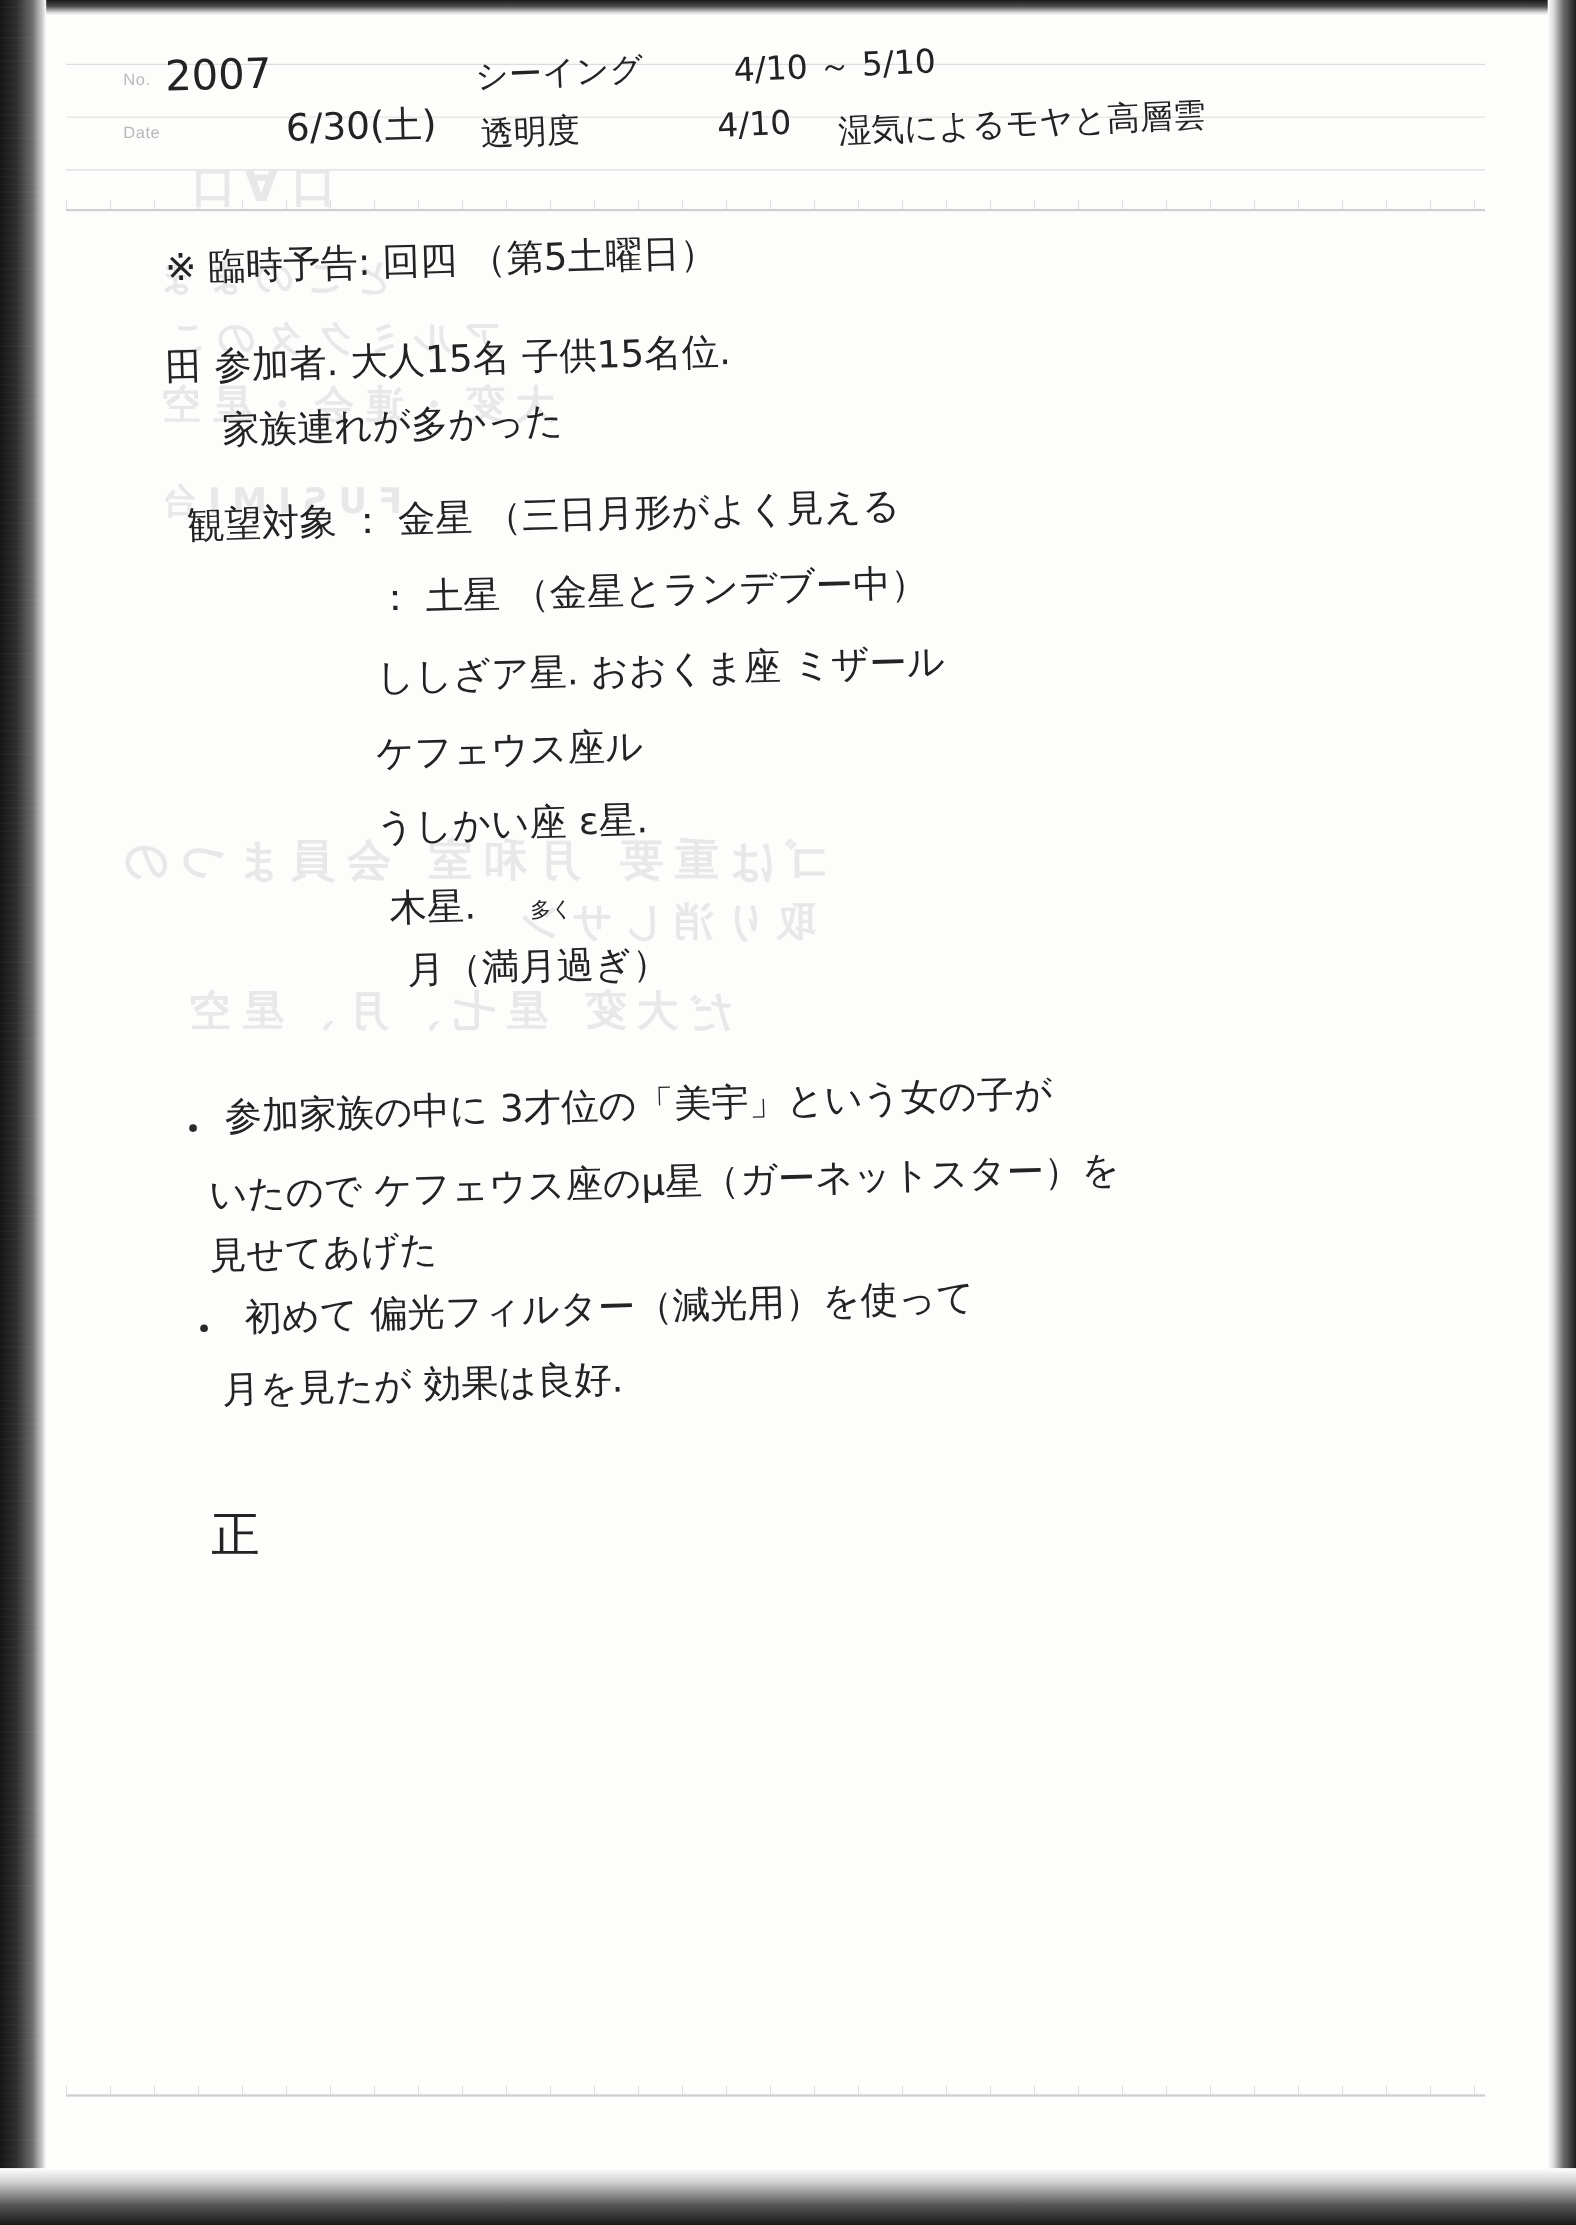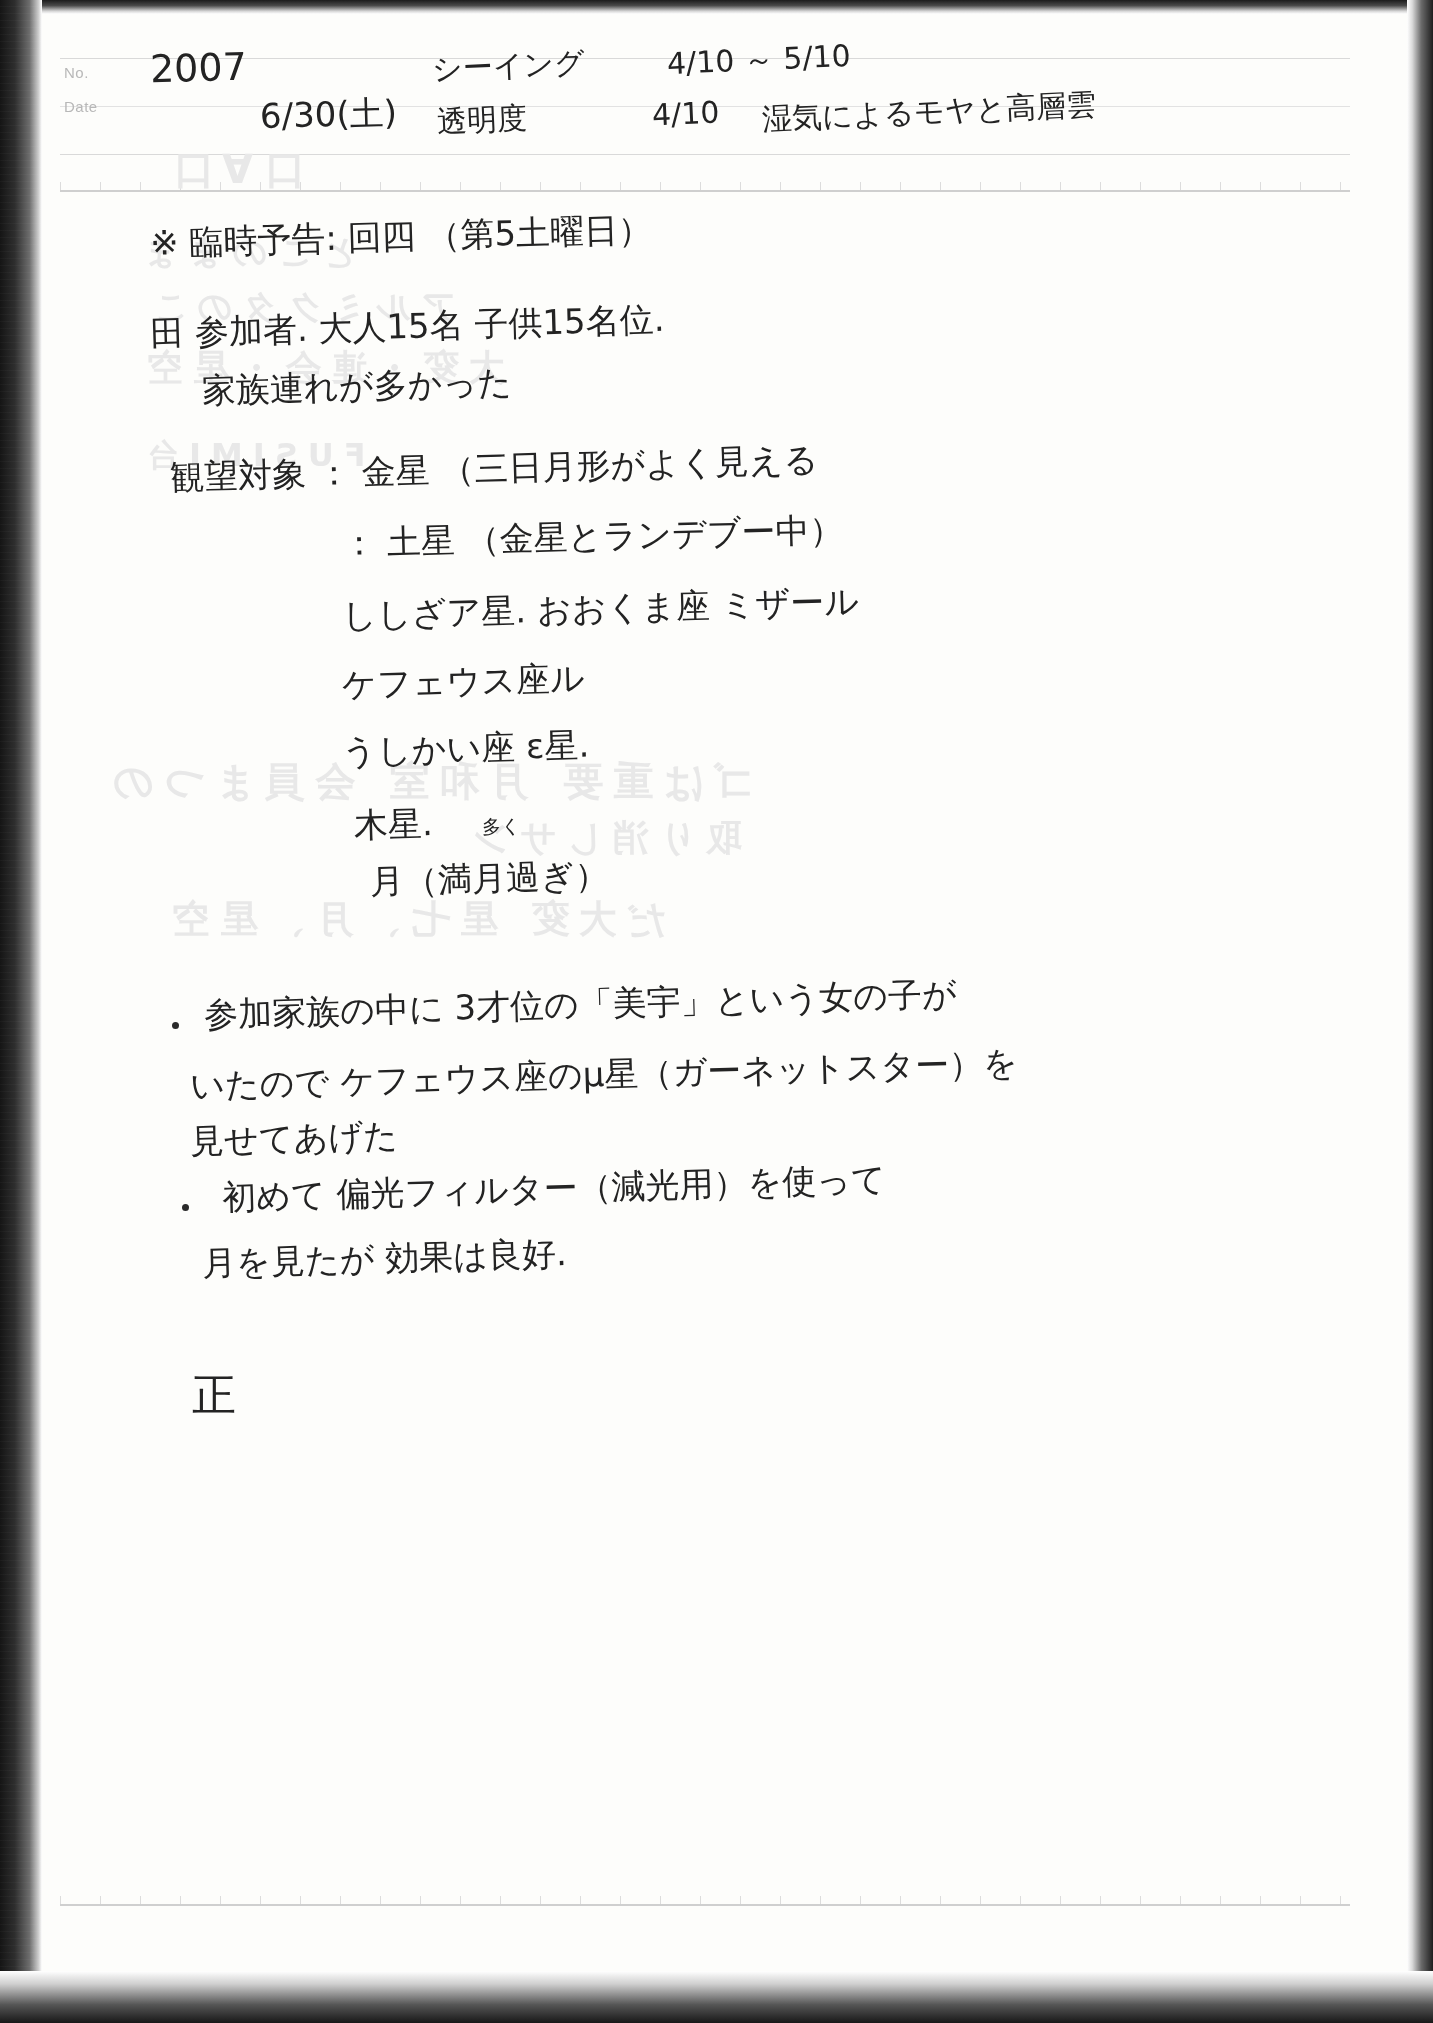--- a/index.html
+++ b/index.html
@@ -53,20 +53,21 @@
     height:1px;
   }
   .rule.thin { background:#e2e2e2; }
 
   .hdr-label {
     position:absolute;
     color:#b8b8b8;
     font-size:15px;
     font-family:"Liberation Sans", sans-serif;
     letter-spacing:.5px;
+    margin-left:48px;
   }
 
   
   .ghost {
     position:absolute;
     color:#e8e8e8;
     font-family:"DejaVu Sans", sans-serif;
     font-weight:700;
     letter-spacing:10px;
     transform: scaleX(-1);
@@ -106,21 +107,21 @@
     <div class="rule" style="left:18px; top:140px; width:1290px;"></div>
     <div class="rule" style="left:18px; top:176px; width:1290px; height:2px; background:#cfcfcf;"></div>
     <div class="rule" style="left:18px; top:1890px; width:1290px; height:2px; background:#cfcfcf;"></div>
 
     <div style="position:absolute; left:18px; top:168px; width:1290px; height:8px;
                 background:repeating-linear-gradient(90deg, #dcdcdc 0px, #dcdcdc 1px, transparent 1px, transparent 40px);"></div>
     <div style="position:absolute; left:18px; top:1882px; width:1290px; height:8px;
                 background:repeating-linear-gradient(90deg, #dcdcdc 0px, #dcdcdc 1px, transparent 1px, transparent 40px);"></div>
 
     <div class="hdr-label" style="left:22px; top:50px;">No.</div>
-    <div class="hdr-label" style="left:22px; top:84px;">Date</div>
+    <div class="hdr-label" style="left:22px; top:98px;">Date</div>
 
     <div class="ghost" style="left:120px; top:128px; font-size:40px;">口∀口</div>
     <div class="ghost" style="left:90px;  top:215px; font-size:34px;">とこのまま</div>
     <div class="ghost" style="left:100px; top:270px; font-size:34px;">アルミクタのこ</div>
     <div class="ghost" style="left:95px;  top:330px; font-size:36px;">大変・連会・星空</div>
     <div class="ghost" style="left:95px;  top:420px; font-size:32px;">FUSIMI台</div>
     <div class="ghost" style="left:60px;  top:740px; font-size:40px;">ゴは重要 月和室 会員まつの</div>
     <div class="ghost" style="left:420px; top:800px; font-size:36px;">取り消しサン</div>
     <div class="ghost" style="left:120px; top:880px; font-size:38px;">だ大変 星七、月、星空</div>
 

